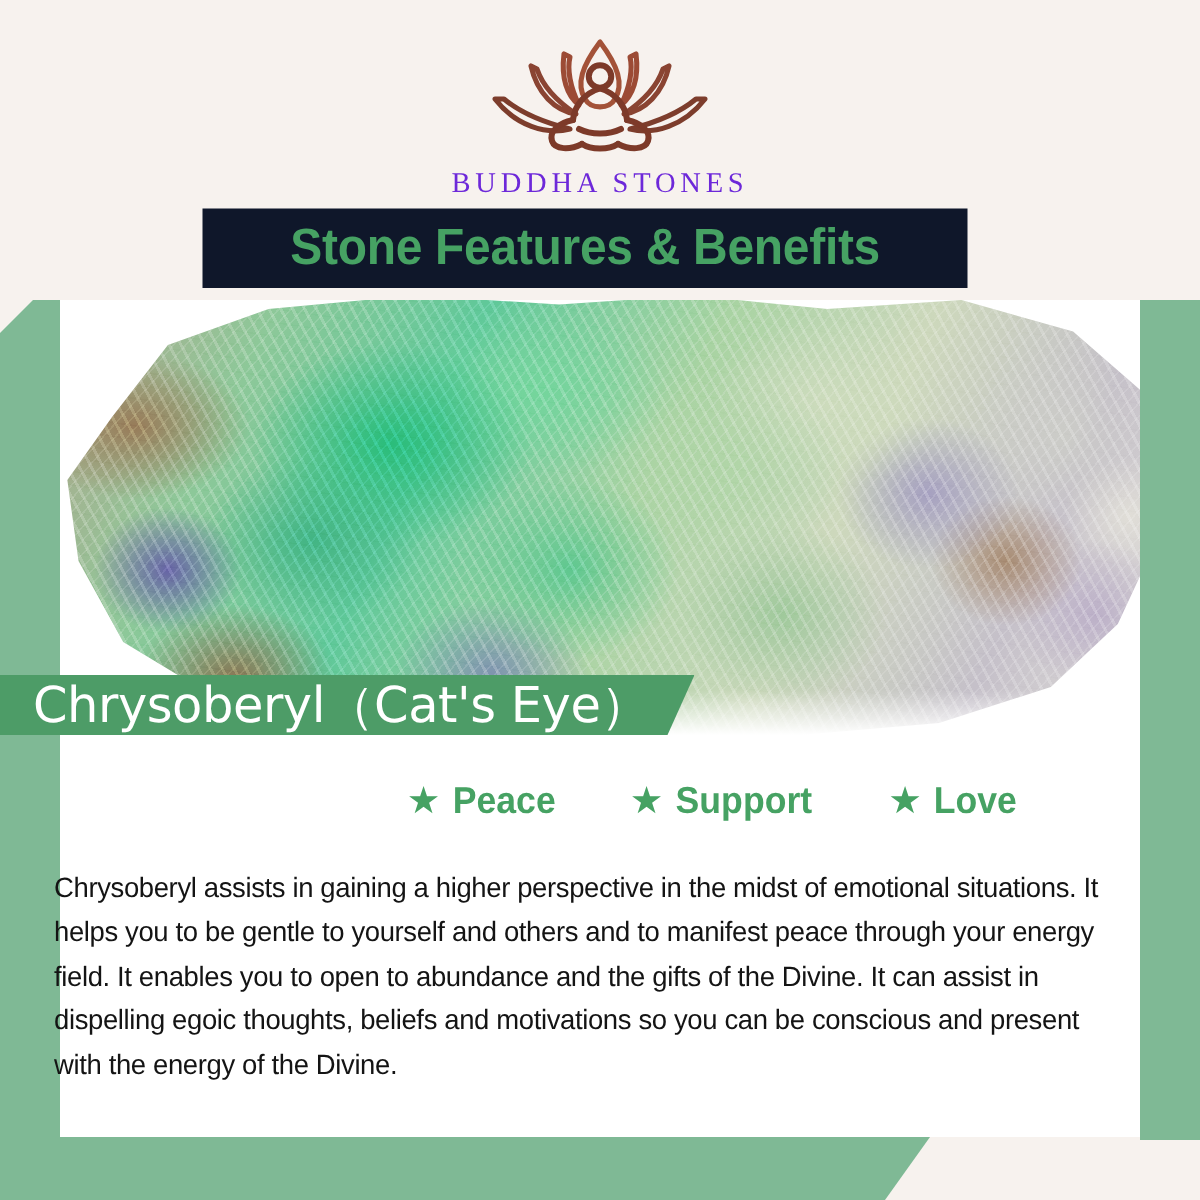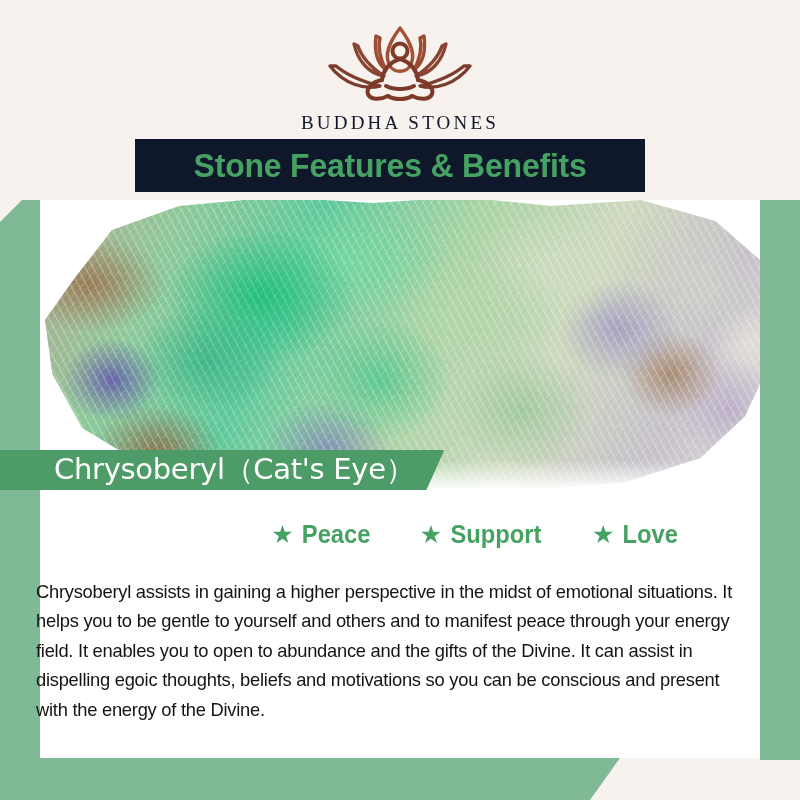--- a/index.html
+++ b/index.html
@@ -45,21 +45,21 @@
   }
   .logo-wrap{
     position:absolute;left:0;top:18px;width:800px;
     display:flex;flex-direction:column;align-items:center;
   }
   .logo-mark{width:180px;height:88px;display:block;}
   .logo-word{
     margin-top:6px;
     font-family:"Liberation Serif", serif;
     font-size:19px;letter-spacing:3.2px;
-    color:#0f172a;font-weight:400;
+    color:#6d28d9;font-weight:400;
   }
 
   
   .title-panel{
     position:absolute;left:135px;top:139px;width:510px;height:53px;
     background:#0f172a;
     display:flex;align-items:center;justify-content:center;
   }
   .title-text{
     font-family:"Liberation Sans", sans-serif;
@@ -117,23 +117,23 @@
 
   
   .name-banner{
     position:absolute;left:0;top:450px;height:40px;
     background:var(--banner);
     padding:0 30px 0 22px;
     display:flex;align-items:center;
     clip-path:polygon(0 0, 100% 0, calc(100% - 18px) 100%, 0 100%);
   }
   .name-text{
-    color:#ffffff;font-size:29px;font-weight:400;
+    color:#ffffff;font-size:33px;font-weight:400;
     font-family:"DejaVu Sans", sans-serif;
-    letter-spacing:-0.3px;white-space:nowrap;margin-left:32px;
+    letter-spacing:-0.3px;white-space:nowrap;
   }
 
   
   .keywords{
     position:absolute;left:40px;top:514px;width:720px;height:40px;
     display:flex;align-items:center;justify-content:center;gap:48px;
     padding-left:150px;box-sizing:border-box;
   }
   .kw{display:flex;align-items:center;gap:6px;}
   .kw-star{color:var(--green-title);font-size:25px;line-height:1;}

